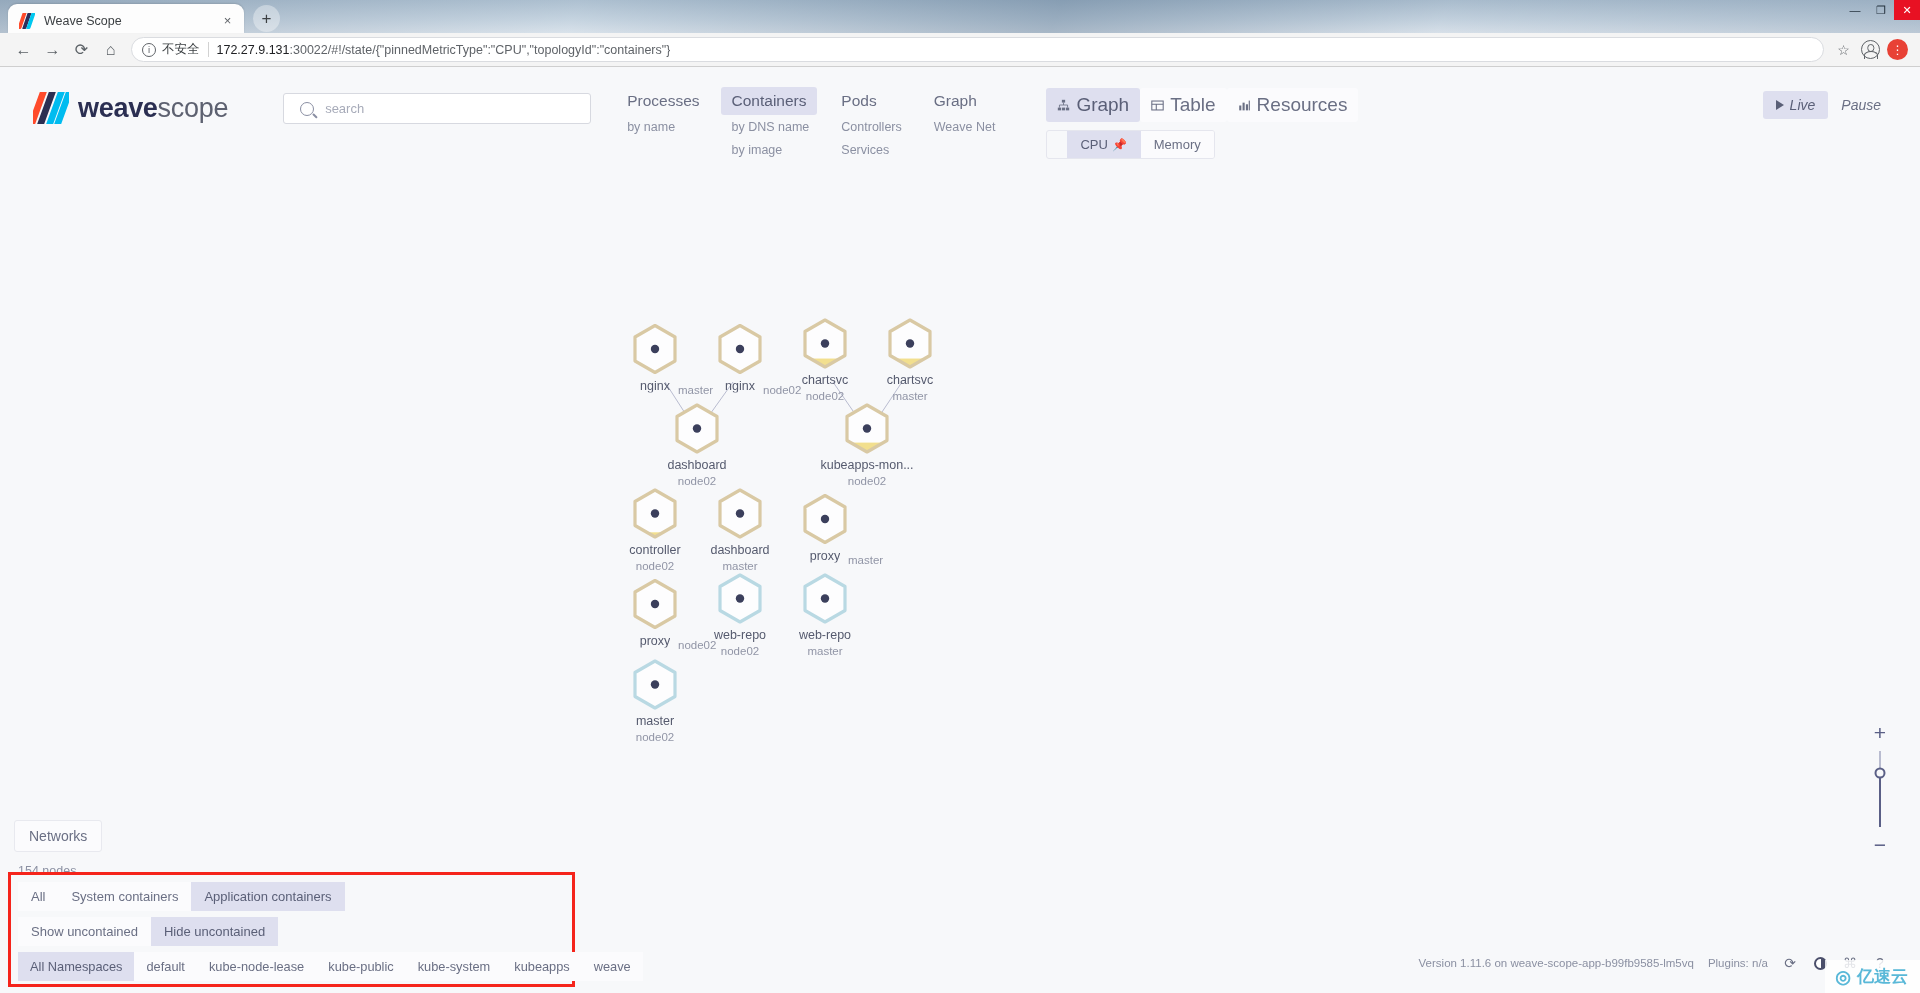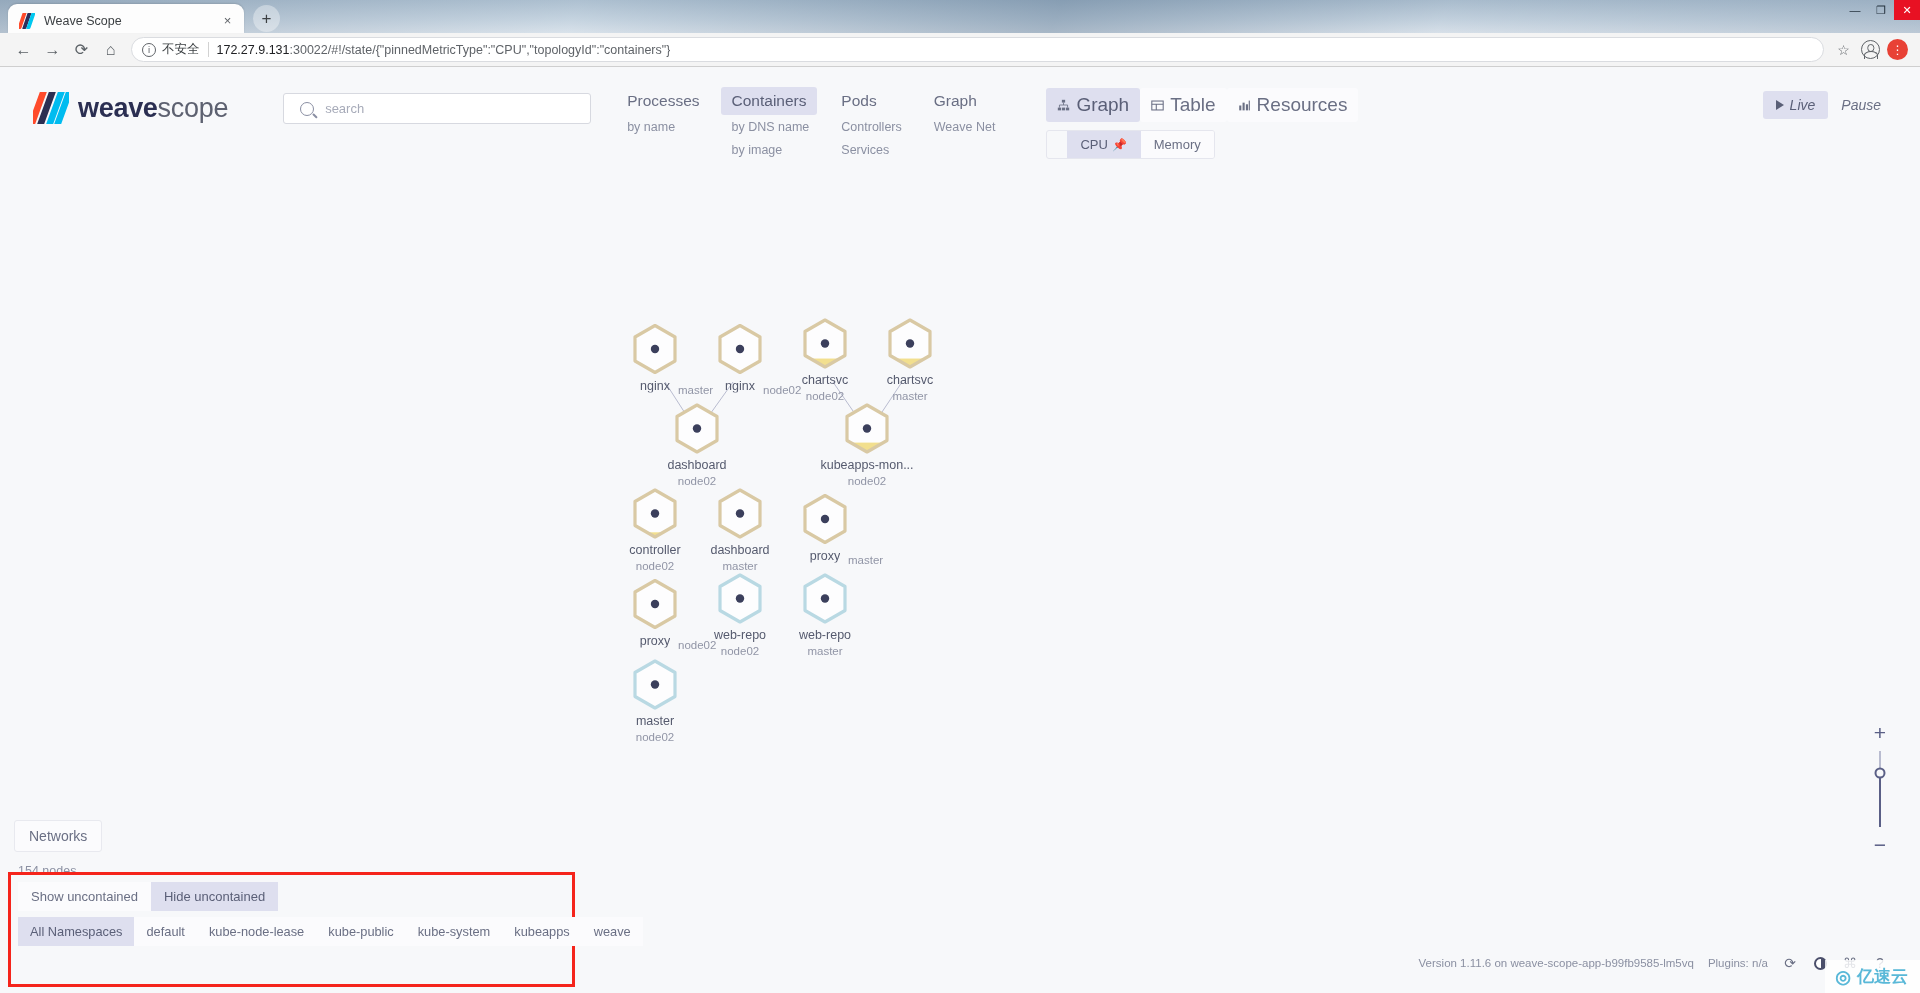--- a/index.html
+++ b/index.html
@@ -639,20 +639,25 @@
         </div>
       </div>
   </div>
 
   <div class="networks-btn">Networks</div>
   <div class="node-count">154 nodes</div>
 
   <div class="filter-panel">
     <div id="filter-rows">
         <div class="filter-row">
+          <div class="fbtn">All</div>
+          <div class="fbtn">System containers</div>
+          <div class="fbtn sel">Application containers</div>
+        </div>
+        <div class="filter-row">
           <div class="fbtn">Show uncontained</div>
           <div class="fbtn sel">Hide uncontained</div>
         </div>
         <div class="filter-row ns">
           <div class="fbtn sel">All Namespaces</div>
           <div class="fbtn">default</div>
           <div class="fbtn">kube-node-lease</div>
           <div class="fbtn">kube-public</div>
           <div class="fbtn">kube-system</div>
           <div class="fbtn">kubeapps</div>

